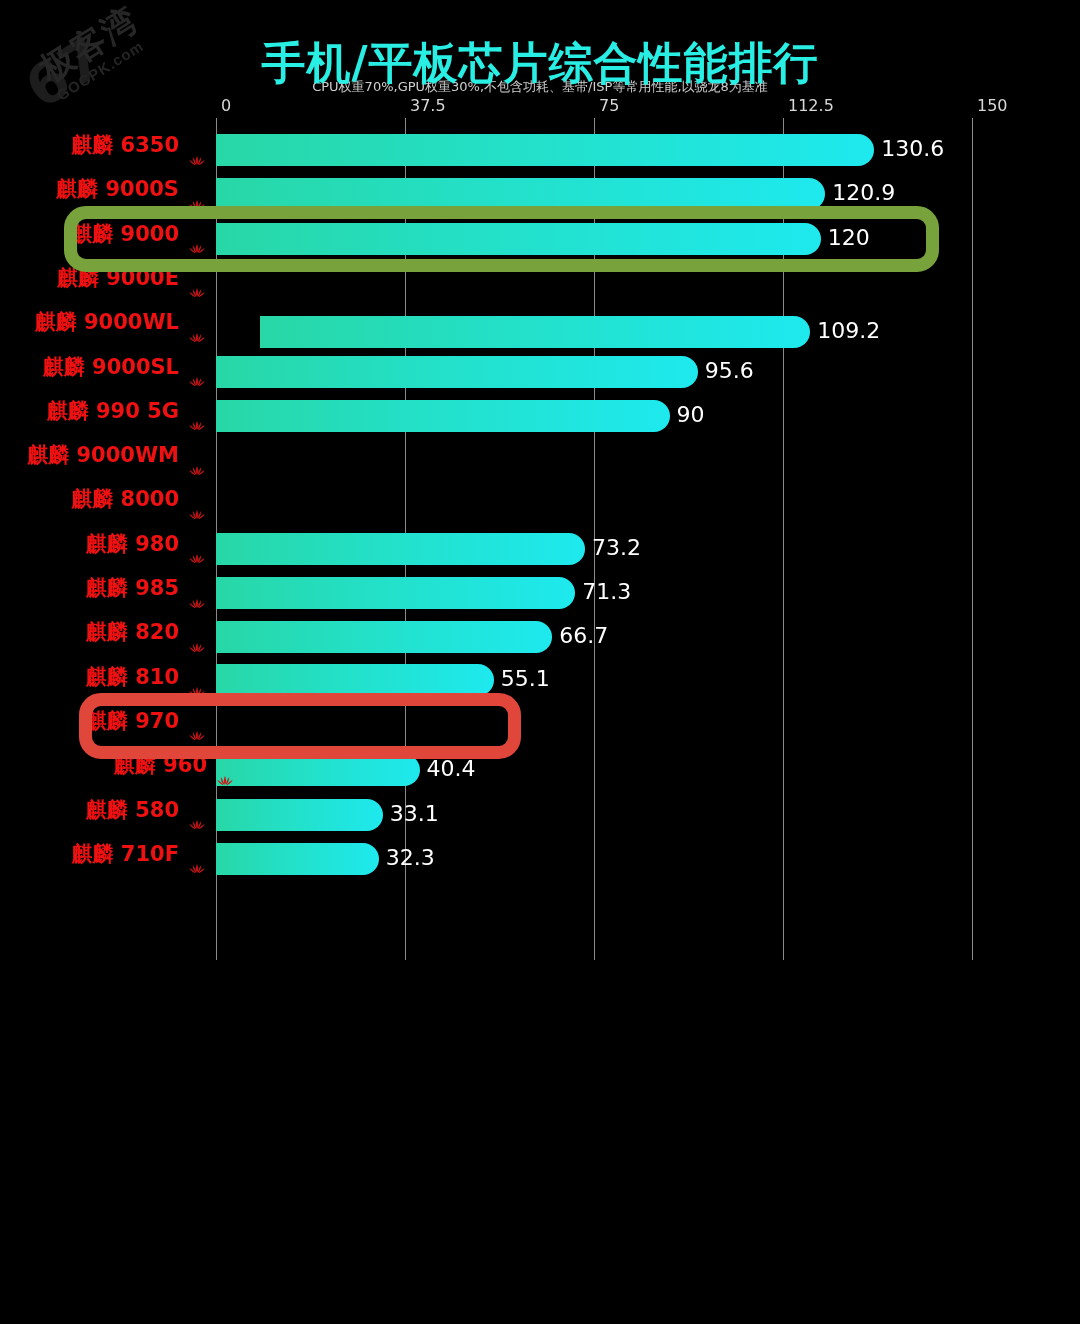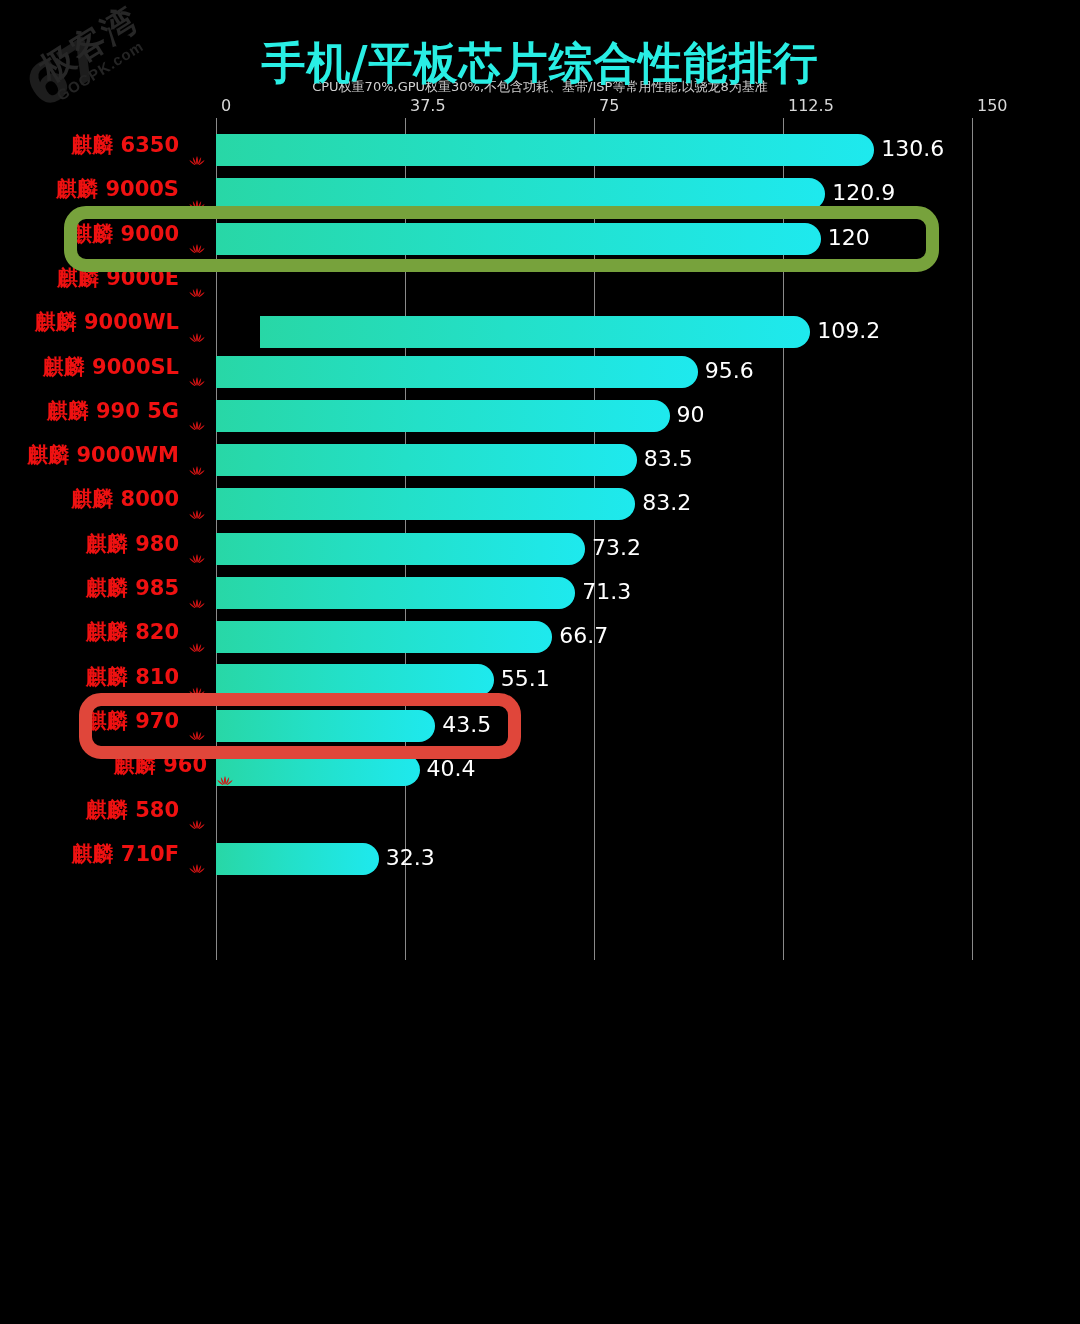--- a/index.html
+++ b/index.html
@@ -140,52 +140,44 @@
       <div class="bar-value" style="left: 557.368px;">109.2</div>
     </div>
     <div class="row" style="top: 231.5px;">
       <div class="bar" style="width: 481.824px;"></div>
       <div class="bar-value" style="left: 488.824px;">95.6</div>
     </div>
     <div class="row" style="top: 275.8px;">
       <div class="bar" style="width: 453.6px;"></div>
       <div class="bar-value" style="left: 460.6px;">90</div>
     </div>
-    <div class="row" style="top: 320.1px;">
-      <div class="bar" style="width: 420.84px;"></div>
-      <div class="bar-value" style="left: 427.84px;">83.5</div>
-    </div>
-    <div class="row" style="top: 364.4px;">
-      <div class="bar" style="width: 419.328px;"></div>
-      <div class="bar-value" style="left: 426.328px;">83.2</div>
-    </div>
     <div class="row" style="top: 408.7px;">
       <div class="bar" style="width: 368.928px;"></div>
       <div class="bar-value" style="left: 375.928px;">73.2</div>
     </div>
     <div class="row" style="top: 453px;">
       <div class="bar" style="width: 359.352px;"></div>
       <div class="bar-value" style="left: 366.352px;">71.3</div>
     </div>
     <div class="row" style="top: 497.3px;">
       <div class="bar" style="width: 336.168px;"></div>
       <div class="bar-value" style="left: 343.168px;">66.7</div>
     </div>
     <div class="row" style="top: 540px;">
       <div class="bar" style="width: 277.704px;"></div>
       <div class="bar-value" style="left: 284.704px;">55.1</div>
     </div>
-    <div class="row" style="top: 585.9px;">
-      <div class="bar" style="width: 219.24px;"></div>
-      <div class="bar-value" style="left: 226.24px;">43.5</div>
-    </div>
     <div class="row" style="top: 630.2px;">
       <div class="bar" style="width: 203.616px;"></div>
       <div class="bar-value" style="left: 210.616px;">40.4</div>
     </div>
+    <div class="row" style="top: 674.5px;">
+      <div class="bar" style="width: 166.824px;"></div>
+      <div class="bar-value" style="left: 173.824px;">33.1</div>
+    </div>
     <div class="row" style="top: 718.8px;">
       <div class="bar" style="width: 162.792px;"></div>
       <div class="bar-value" style="left: 169.792px;">32.3</div>
     </div>
   </div>
 
 <div class="ylabel" style="top: 123px; left: 0px; width: 206px; position: absolute;"><span class="brand">麒麟 6350</span><span class="hw-logo"><svg viewBox="0 0 24 17" width="18" height="13">
         <g fill="#cf1313">
           <path d="M12 1 C10.6 4 10.2 8 11.3 12 C11.5 12.6 12.5 12.6 12.7 12 C13.8 8 13.4 4 12 1 Z"></path>
           <path d="M6.5 2.5 C6.4 6 7.6 9.6 9.9 12.3 C10.4 12.8 11.1 12.2 10.9 11.6 C9.6 8 8.3 4.8 6.5 2.5 Z"></path>

